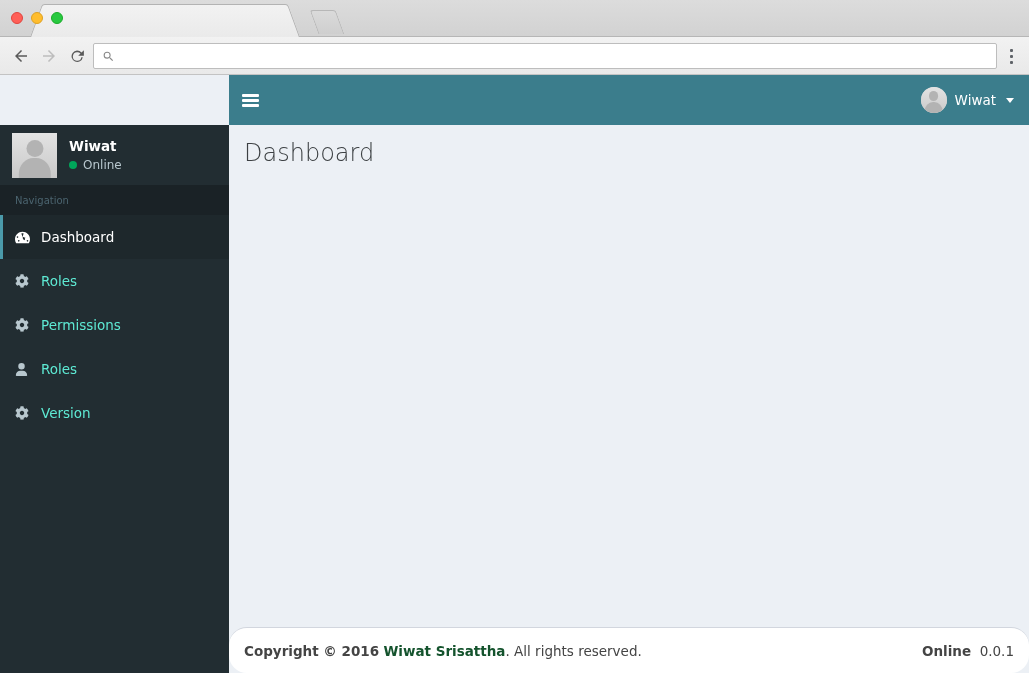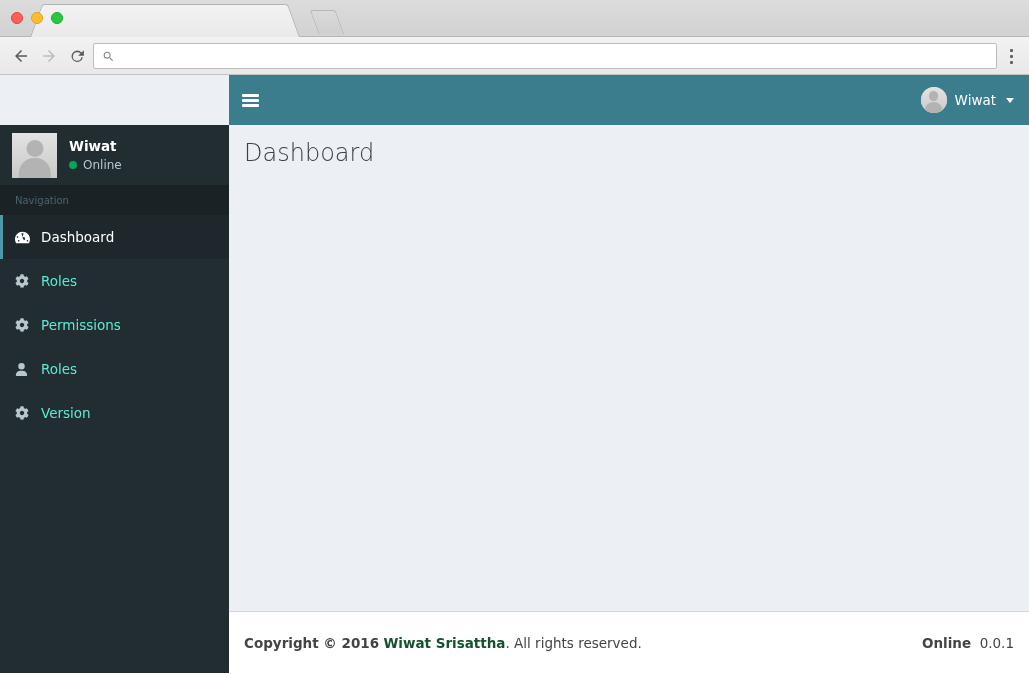--- a/index.html
+++ b/index.html
@@ -405,29 +405,30 @@
     font-size: 24px;
     font-weight: 300;
     color: #3c4043;
     line-height: 1.1;
   }
   .main-footer {
     position: absolute;
     left: 0;
     right: 0;
     bottom: 0;
-    height: 62px;
+    height: 46px;
     background: #ffffff;
     border-top: 1px solid #d2d6de;
     color: #444444;
     font-size: 13.5px;
     display: flex;
     align-items: center;
     padding: 0 15px;
     box-sizing: border-box;
+    border-radius: 18px;
   }
   .main-footer .left { display: flex; align-items: baseline; flex-wrap: nowrap; }
   .main-footer .right { margin-left: auto; }
   .main-footer b { font-weight: bold; }
   .main-footer a {
     color: #14532d;
     text-decoration: none;
     font-weight: bold;
   }
   .footer-sep { white-space: pre; }

